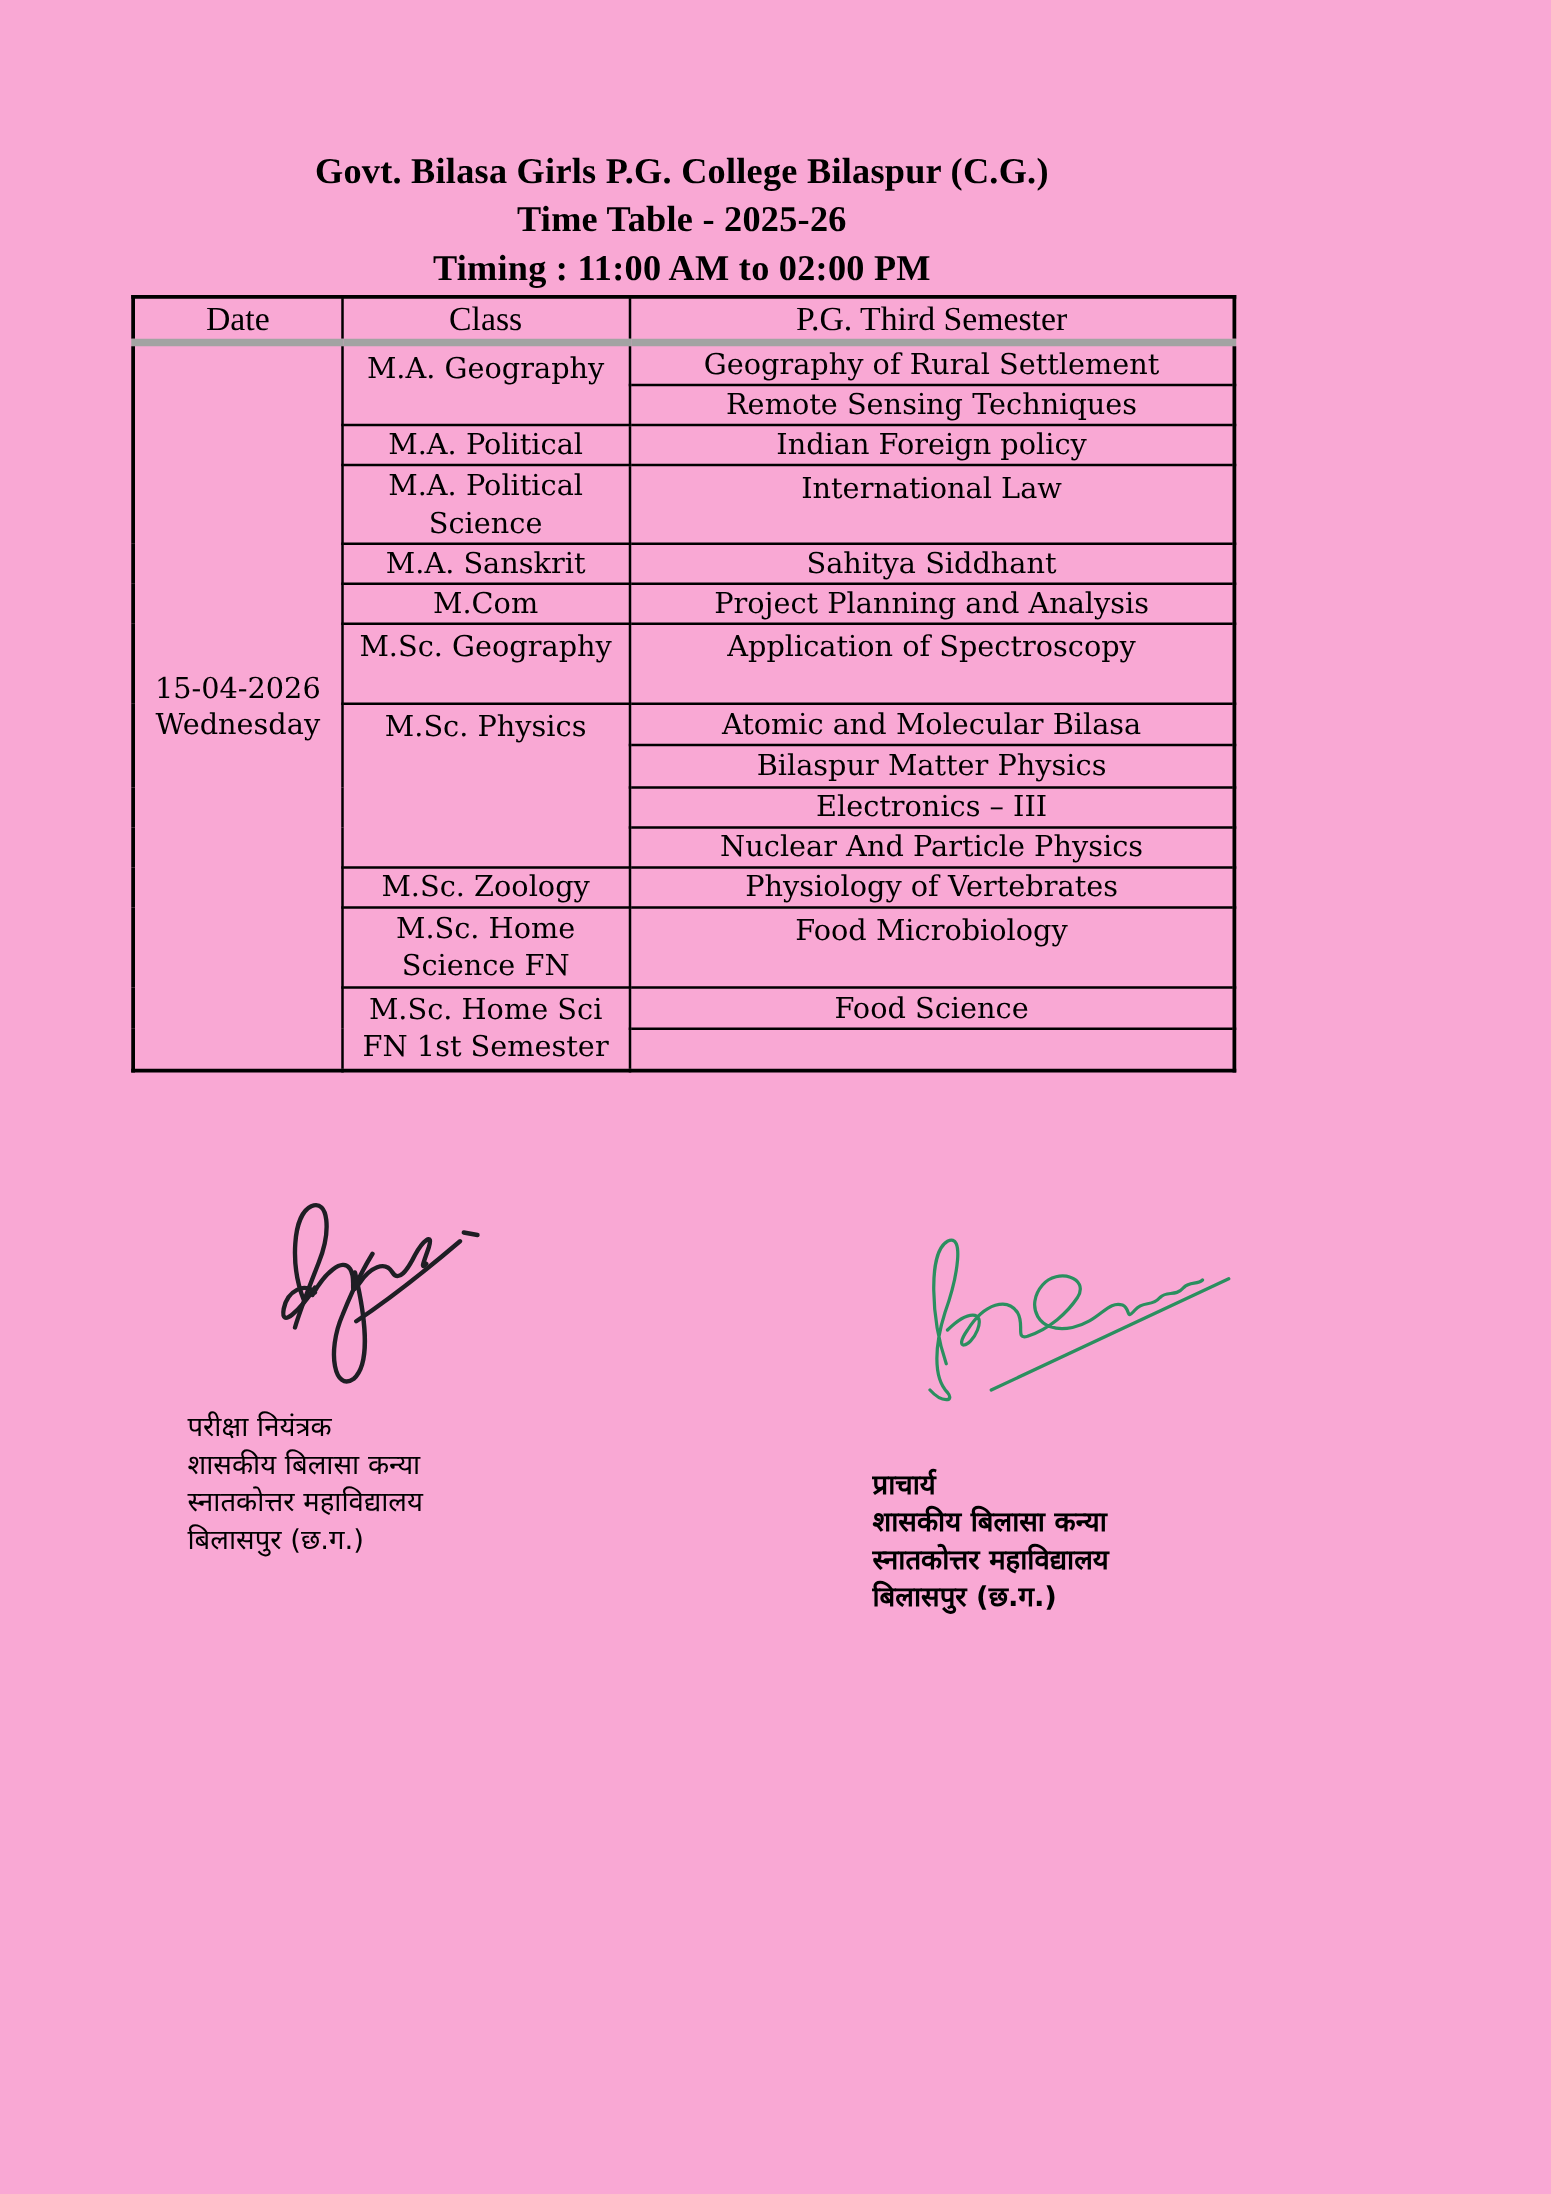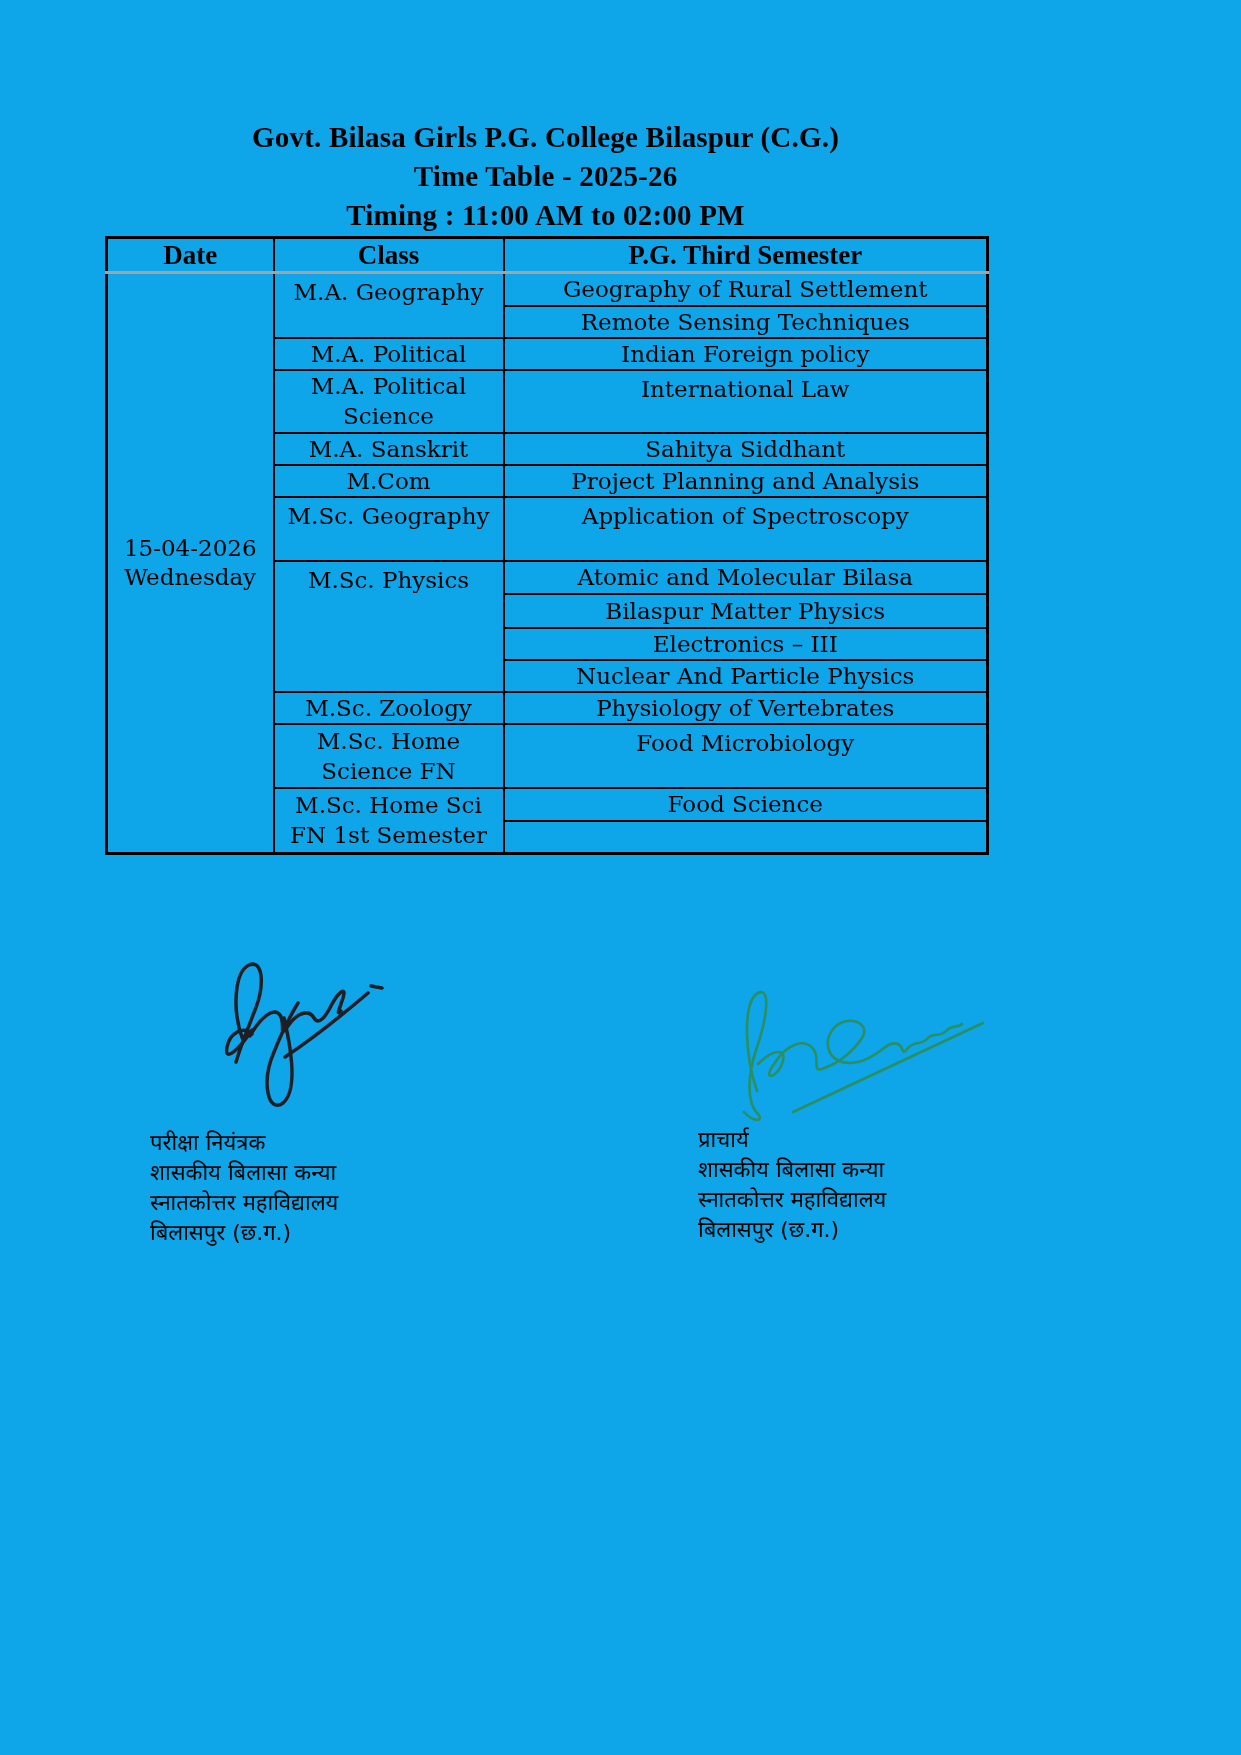--- a/index.html
+++ b/index.html
@@ -1,20 +1,20 @@
 <!DOCTYPE html>
 <html lang="en"><head>
 <meta charset="utf-8">
 <style>
   html,body{margin:0;padding:0;background:#ffffff;}
   .page{
     position:relative;
     width:1241px;
     height:1755px;
-    background:#0ea5e9;
+    background:#f9a8d4;
     overflow:hidden;
     color:#000;
   }
   .content{
     position:absolute;
     left:105px;
     top:118px;
     width:881px;
   }
   .titles{
@@ -38,43 +38,43 @@
   table.tt{border:3px solid #000;}
   table.tt th, table.tt td{
     border:2px solid #000;
     padding:0 4px;
     text-align:center;
     vertical-align:middle;
     line-height:30px;
     overflow:hidden;
   }
   table.tt thead th{
-    border-bottom:3px solid #a3a3a3;
+    border-bottom:6px solid #a3a3a3;
     font-family:"Liberation Serif",serif;
-    font-weight:bold;
+    font-weight:normal;
     font-size:27px;
     height:32px;
     line-height:32px;
   }
   table.tt td.vtop{
     vertical-align:top;
     padding-top:3px;
   }
   td.date-cell div{line-height:29px;}
   .sig-svg{position:absolute;}
   .sig-label{
     position:absolute;
     text-align:left;
     font-family:"DejaVu Sans",sans-serif;
     font-size:22px;
     line-height:30px;
     color:#000;
   }
   .sig-label.left{left:150px;top:1128px;width:285px;}
-  .sig-label.right{left:698px;top:1125px;width:285px;}
+  .sig-label.right{left:698px;top:1174px;width:285px;font-weight:bold;}
 </style>
 </head>
 <body>
 
 <div class="page">
 
   <div class="content">
     <div class="titles">
       <div>Govt. Bilasa Girls P.G. College Bilaspur (C.G.)</div>
       <div>Time Table - 2025-26</div>

